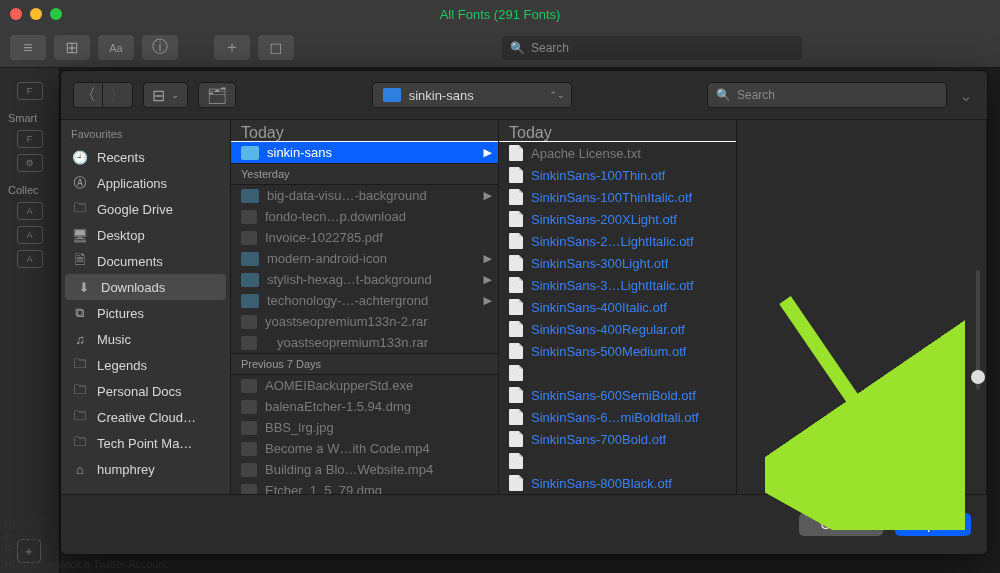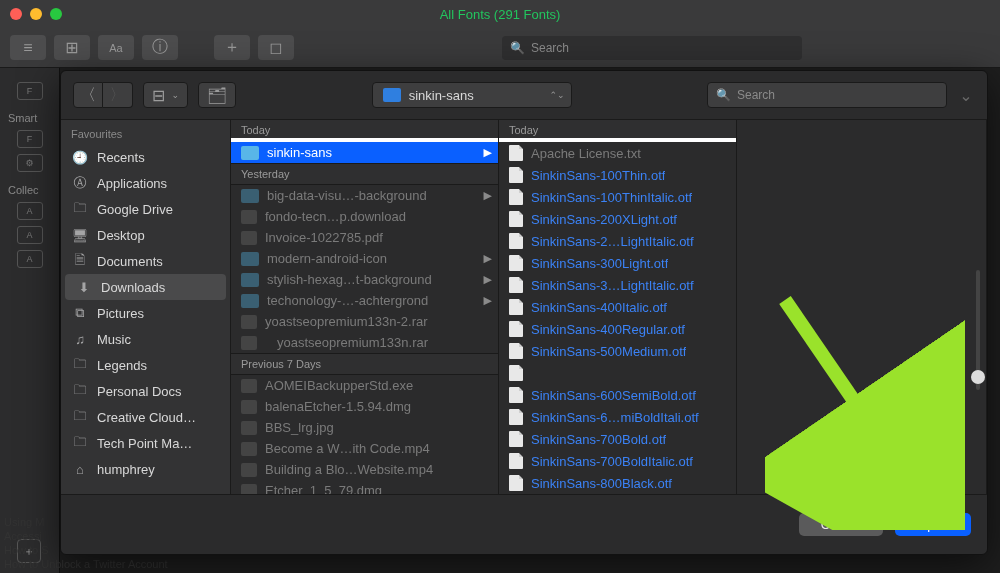--- a/index.html
+++ b/index.html
@@ -37,21 +37,21 @@
   .dlg-body{flex:1;display:flex;overflow:hidden;border-top:1px solid #1a1a1a;}
   
   .fav{width:170px;background:#333334;border-right:1px solid #1a1a1a;padding:8px 0;font-size:13px;overflow:hidden;}
   .fav h5{font-size:11px;color:#8a8a8a;font-weight:400;padding:0 10px 4px;}
   .favitem{display:flex;align-items:center;gap:8px;padding:5px 10px;color:#d8d8d8;white-space:nowrap;overflow:hidden;text-overflow:ellipsis;}
   .favitem.sel{background:#4a4a4b;border-radius:4px;margin:0 4px;}
   .favicon{width:18px;height:16px;display:flex;align-items:center;justify-content:center;color:#a5a5a6;font-size:13px;}
 
   
   .col{flex:1;min-width:0;border-right:1px solid #1a1a1a;font-size:13px;overflow:hidden;}
-  .colhdr{height:22px;background:#2f2f30;font-size:11px;color:#9a9a9a;padding:4px 10px;border-bottom:4px solid #ffffff;}
+  .colhdr{height:22px;background:#2f2f30;font-size:16px;color:#9a9a9a;padding:4px 10px;border-bottom:1px solid #ffffff;}
   .row{display:flex;align-items:center;padding:3px 8px 3px 10px;gap:8px;color:#3b82f6;position:relative;white-space:nowrap;overflow:hidden;text-overflow:ellipsis;}
   .row .chev{position:absolute;right:6px;color:#8a8a8a;font-size:11px;}
   .row.dim{color:#7a7a7a;}
   .row.sel{background:#0a60ff;color:#fff;}
   .row.sel .chev{color:#fff;}
   .fbox{width:18px;height:14px;background:#58b6e8;border-radius:2px;flex-shrink:0;}
   .fbox.dim{background:#3a5f72;}
   .docico{width:14px;height:16px;background:#e8e8e8;border-radius:1px;position:relative;flex-shrink:0;}
   .docico::after{content:'';position:absolute;right:0;top:0;border-top:4px solid #2b2b2c;border-left:4px solid #cfcfcf;}
   .smallico{width:16px;height:14px;background:#444;border-radius:2px;flex-shrink:0;}
@@ -334,21 +334,20 @@
           <div class="row">
             <div class="docico"></div>
             <span style="overflow:hidden;text-overflow:ellipsis;">SinkinSans-6…miBoldItali.otf</span>
           </div>
           <div class="row">
             <div class="docico"></div>
             <span style="overflow:hidden;text-overflow:ellipsis;">SinkinSans-700Bold.otf</span>
           </div>
           <div class="row">
             <div class="docico"></div>
-            <span style="overflow:hidden;text-overflow:ellipsis;">SinkinSans-700BoldItalic.otf</span>
           </div>
           <div class="row">
             <div class="docico"></div>
             <span style="overflow:hidden;text-overflow:ellipsis;">SinkinSans-800Black.otf</span>
           </div>
           <div class="row">
             <div class="docico"></div>
             <span style="overflow:hidden;text-overflow:ellipsis;">SinkinSans-8…BlackItalic.otf</span>
           </div>
         </div>

